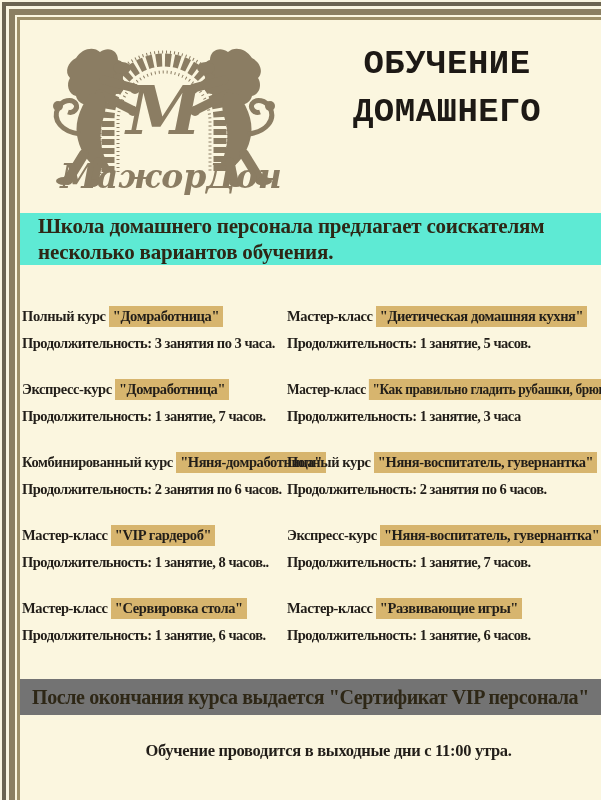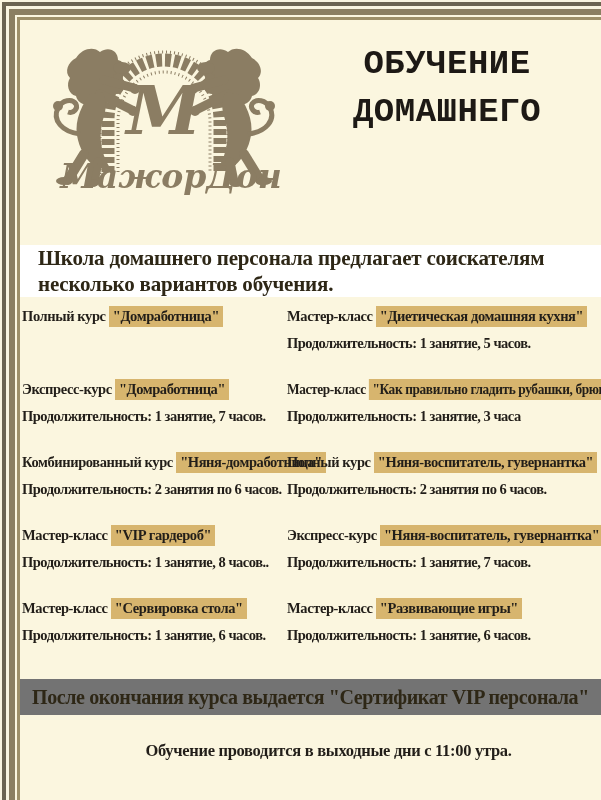--- a/index.html
+++ b/index.html
@@ -20,24 +20,24 @@
   .logo{position:absolute;left:38px;top:22px;width:252px;height:178px;}
   .page-title{
     position:absolute;left:303px;top:40px;width:288px;
     text-align:center;font-size:34px;line-height:48px;letter-spacing:.5px;color:#1d1915;font-family:Liberation Mono, monospace;
   }
   .page-title div{white-space:nowrap;}
 
   
   .intro-banner{
     position:absolute;top:213px;left:20px;right:0;height:52px;
-    background:#ffffff;color:#2e2716;
+    background:#5eead4;color:#2e2716;
     display:flex;flex-direction:column;justify-content:center;
     padding-left:18px;box-sizing:border-box;
-    font-size:21px;line-height:26px;letter-spacing:-.2px;margin-top:32px;
+    font-size:21px;line-height:26px;letter-spacing:-.2px;
   }
   .intro-banner div{white-space:nowrap;}
 
   
   .courses{
     position:absolute;top:306px;left:22px;right:0;
     display:grid;grid-template-columns:265px 1fr;
   }
   .course{height:73px;overflow:visible;}
   .course-title{font-size:14.5px;letter-spacing:-.4px;white-space:nowrap;line-height:21px;}
@@ -108,20 +108,21 @@
 
 <div class="intro-banner">
   <div>Школа домашнего персонала предлагает соискателям</div>
   <div>несколько вариантов обучения.</div>
 </div>
 
 <div class="courses">
 
   <div class="course">
     <div class="course-title"><span>Полный курс </span><span class="hl">"Домработница"</span></div>
+    <div class="course-duration">Продолжительность: 3 занятия по 3 часа.</div>
   </div>
   <div class="course">
     <div class="course-title"><span>Мастер-класс </span><span class="hl">"Диетическая домашняя кухня"</span></div>
     <div class="course-duration">Продолжительность: 1 занятие, 5 часов.</div>
   </div>
 
   <div class="course">
     <div class="course-title"><span>Экспресс-курс </span><span class="hl">"Домработница"</span></div>
     <div class="course-duration">Продолжительность: 1 занятие, 7 часов.</div>
   </div>

